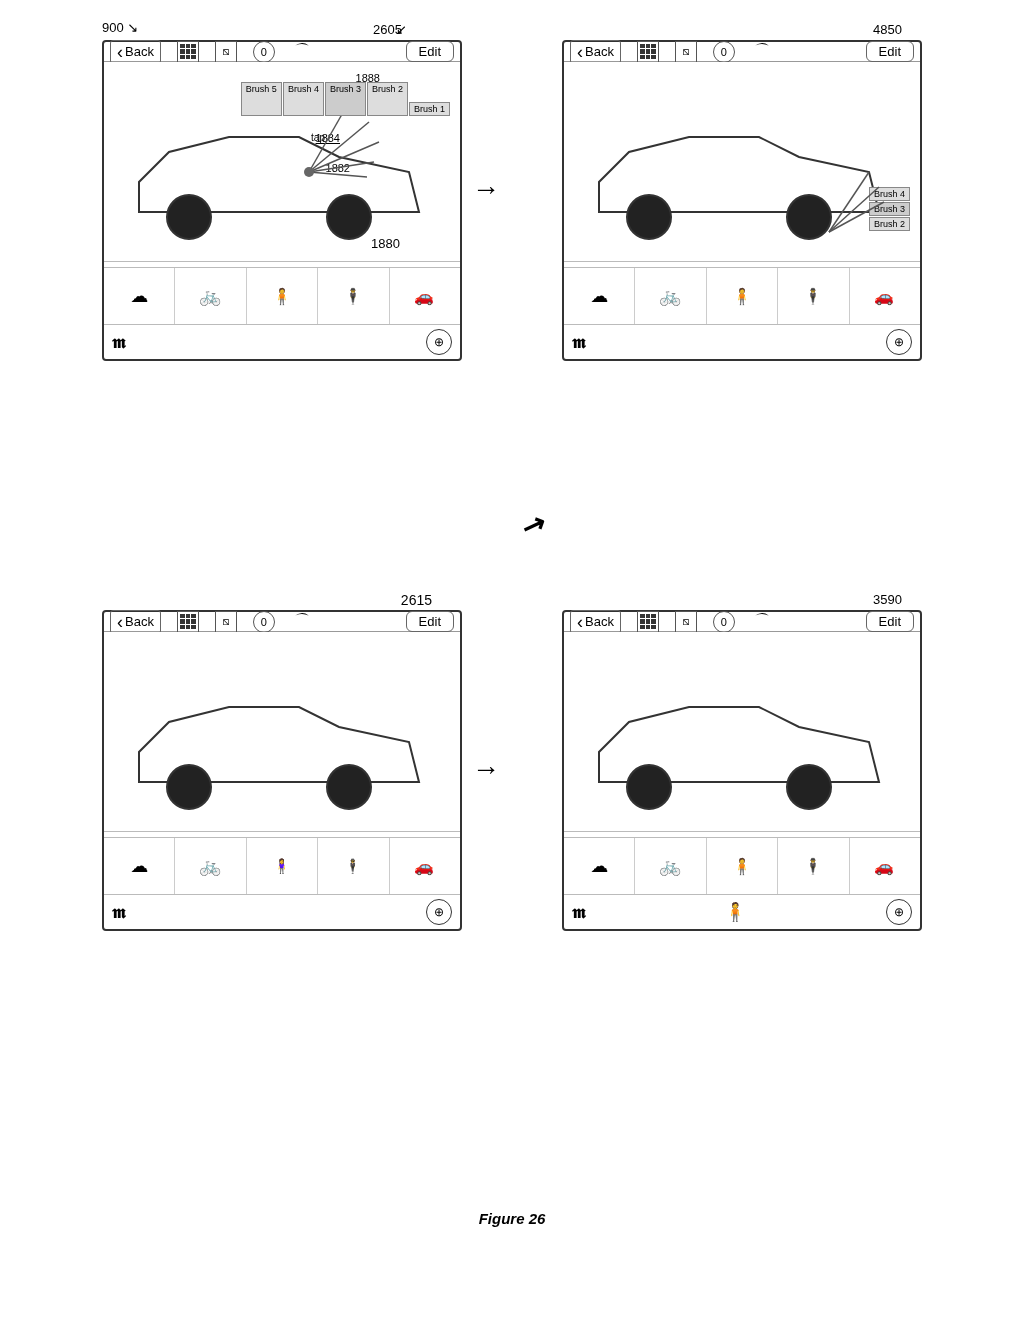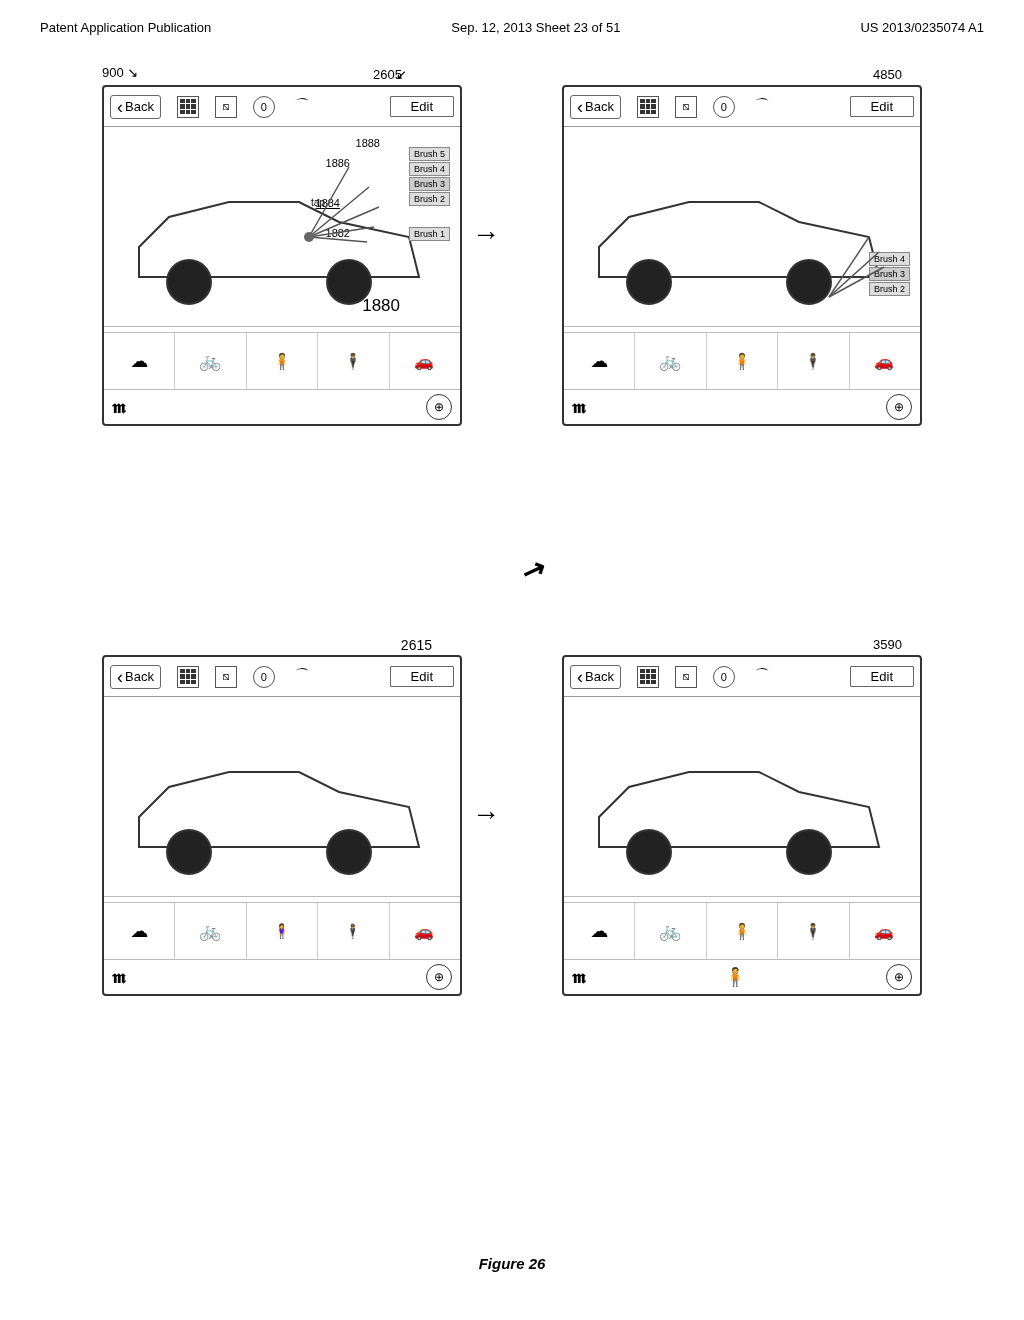--- a/index.html
+++ b/index.html
@@ -46,21 +46,21 @@
       flex-direction: column;
     }
 
     
     .phone-toolbar {
       display: flex;
       align-items: center;
       border-bottom: 1px solid #999;
       padding: 4px 6px;
       gap: 16px;
-      height: 40px;
+      height: 20px;
     }
 
     .toolbar-back {
       display: flex;
       align-items: center;
       font-size: 13px;
       border: 1px solid #666;
       padding: 2px 6px;
       border-radius: 3px;
       cursor: pointer;
@@ -116,22 +116,22 @@
       display: flex;
       align-items: center;
       justify-content: center;
       font-size: 16px;
     }
 
     .toolbar-edit {
       margin-left: auto;
       font-size: 13px;
       border: 1px solid #666;
-      padding: 2px 20px;
-      border-radius: 1px;
+      padding: 2px 12px;
+      border-radius: 6px;
       cursor: pointer;
     }
 
     
     .phone-canvas {
       flex: 1;
       min-height: 200px;
       background: #fff;
       position: relative;
       overflow: hidden;
@@ -192,25 +192,20 @@
       font-style: italic;
       margin-top: 20px;
       font-weight: bold;
     }
   </style>
 </head>
 <body>
 
 <div class="page">
 
-  <div class="patent-header">
-    <span>Patent Application Publication</span>
-    <span>Sep. 12, 2013  Sheet 23 of 51</span>
-    <span>US 2013/0235074 A1</span>
-  </div>
 
   <div class="main-content">
 
     <div style="position:relative; width:820px; height:1170px;">
 
       <div style="position:absolute; top:0; left:0; font-size:13px;">900 ↘</div>
 
       <div style="position:absolute; top:20px; left:0; width:360px;">
 
         <div style="position:absolute; top:-18px; right:60px; font-size:13px;">2605</div>
@@ -236,41 +231,41 @@
             <div class="toolbar-icon-round">⌒</div>
             <div class="toolbar-edit">Edit</div>
           </div>
 
           <div class="phone-canvas" style="height:220px; position:relative;padding-left:32px;">
 
             <div style="position:absolute; top:10px; right:80px; font-size:11px;">1888</div>
             <div style="position:absolute; top:30px; right:110px; font-size:11px;">1886</div>
             <div style="position:absolute; top:70px; right:120px; font-size:11px;text-decoration:underline;">1884</div>
             <div style="position:absolute; top:100px; right:110px; font-size:11px;">1882</div>
-            <div style="position:absolute; bottom:10px; right:60px; font-size:17px;">1880</div>
+            <div style="position:absolute; bottom:10px; right:60px; font-size:13px;">1880</div>
             <div style="position:absolute; top:70px; right:135px; font-size:10px;">tap</div>
 
             <svg viewBox="0 0 340 200" width="340" height="200" style="position:absolute; top:10px; left:5px;">
 
               <path d="M30,140 L30,110 L60,80 L120,65 L190,65 L230,85 L300,100 L310,140 Z" fill="none" stroke="#333" stroke-width="2"></path>
 
               <circle cx="80" cy="145" r="22" fill="#222" stroke="#333" stroke-width="2"></circle>
 
               <circle cx="240" cy="145" r="22" fill="#222" stroke="#333" stroke-width="2"></circle>
 
               <line x1="200" y1="100" x2="240" y2="30" stroke="#555" stroke-width="1.5"></line>
               <line x1="200" y1="100" x2="260" y2="50" stroke="#555" stroke-width="1.5"></line>
               <line x1="200" y1="100" x2="270" y2="70" stroke="#555" stroke-width="1.5"></line>
               <line x1="200" y1="100" x2="265" y2="90" stroke="#555" stroke-width="1.5"></line>
               <line x1="200" y1="100" x2="258" y2="105" stroke="#555" stroke-width="1.5"></line>
 
               <circle cx="200" cy="100" r="5" fill="#666"></circle>
             </svg>
 
-            <div style="position:absolute; top:20px; right:10px; display:flex; flex-direction:column; gap:1px;">
+            <div style="position:absolute; top:20px; right:10px; display:flex; flex-direction:row; gap:1px;">
               <div style="background:#ddd; border:1px solid #888; font-size:9px; padding:1px 4px;">Brush 5</div>
               <div style="background:#ddd; border:1px solid #888; font-size:9px; padding:1px 4px;">Brush 4</div>
               <div style="background:#ccc; border:1px solid #888; font-size:9px; padding:1px 4px;">Brush 3</div>
               <div style="background:#ddd; border:1px solid #888; font-size:9px; padding:1px 4px;">Brush 2</div>
               <div style="background:#ddd; border:1px solid #888; font-size:9px; padding:1px 4px;margin-top:20px;">Brush 1</div>
             </div>
 
           </div>
 
           <div style="height:6px; border-bottom:1px solid #bbb;"></div>

